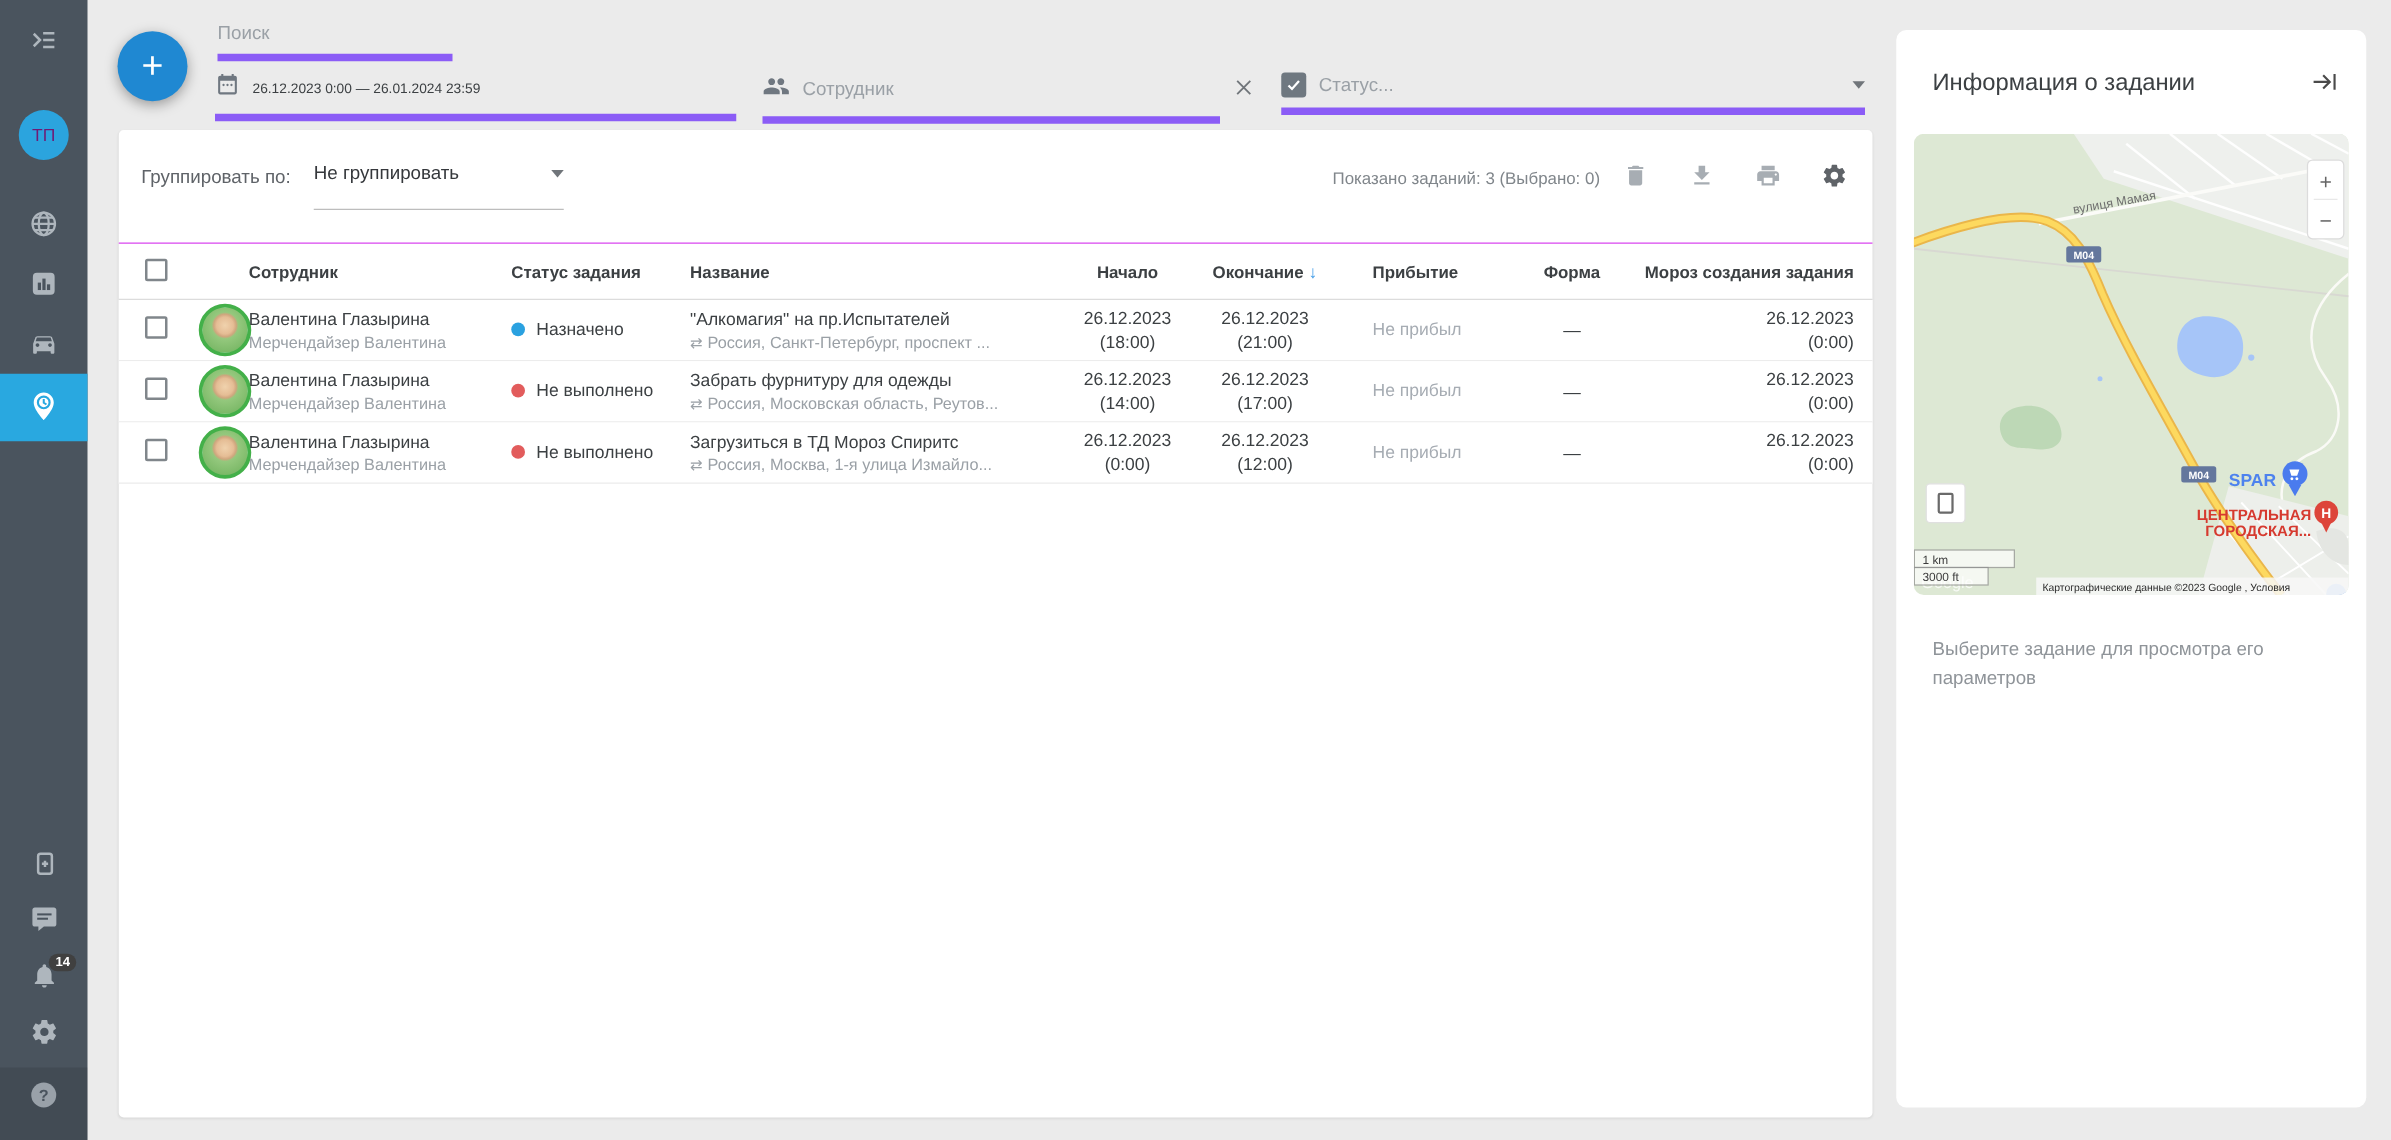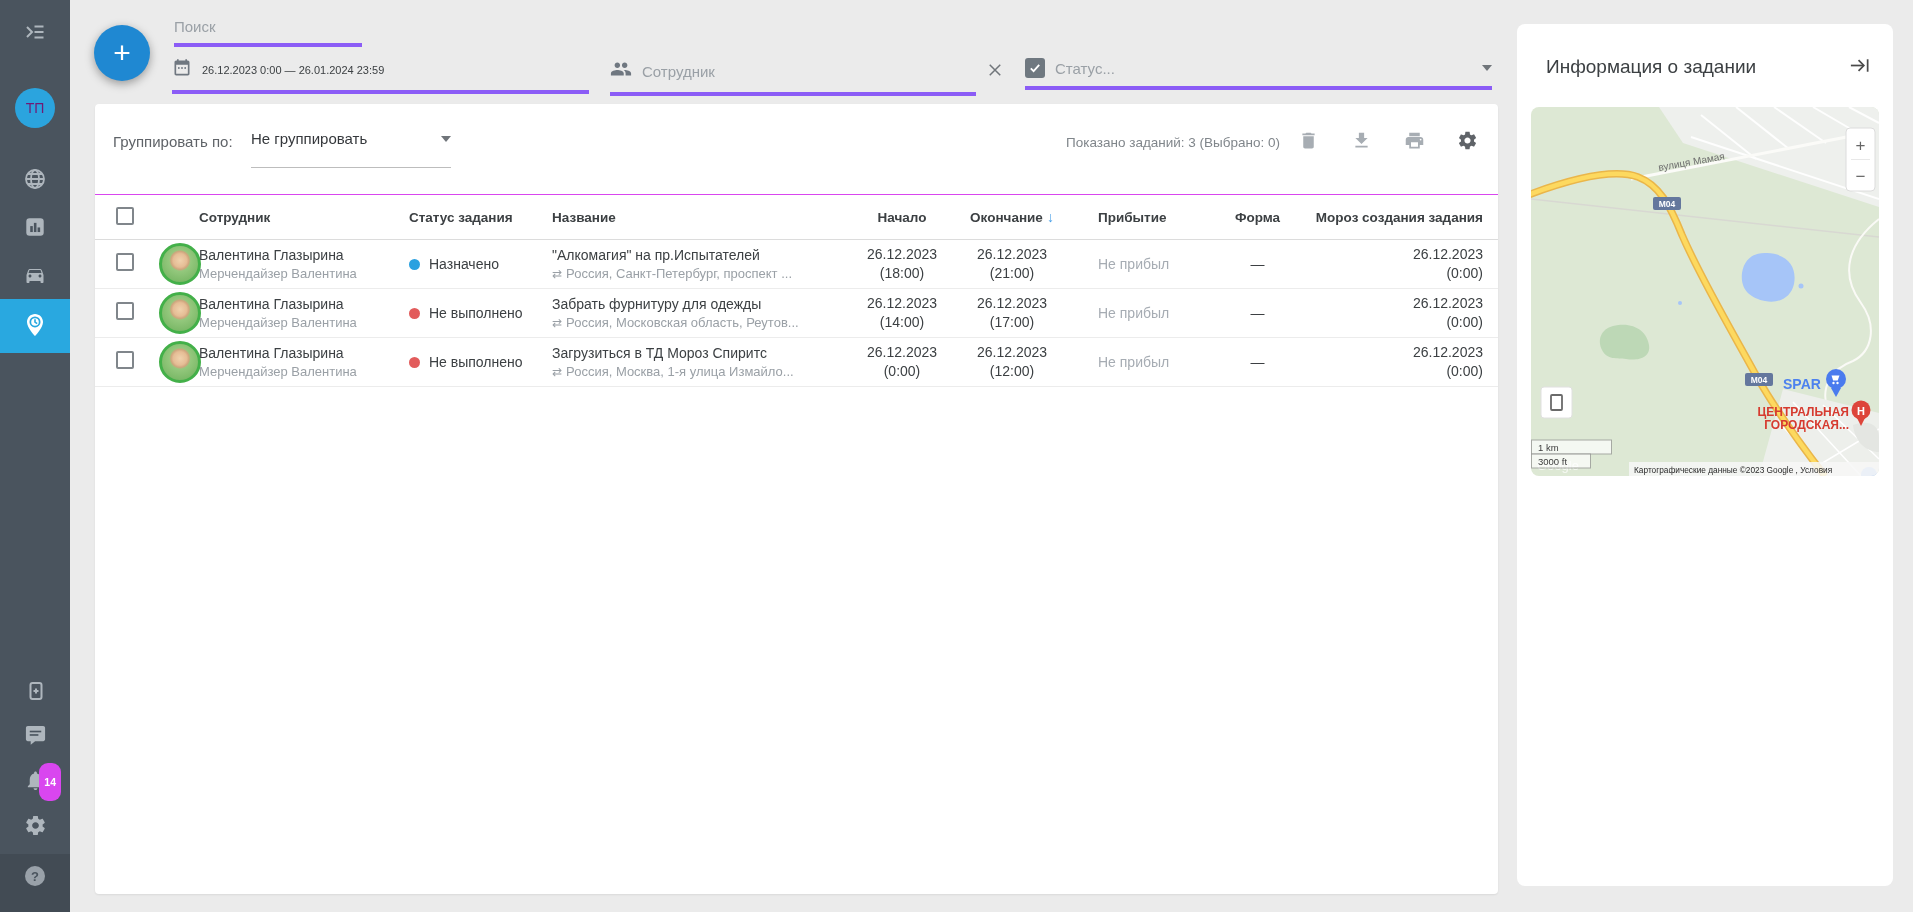--- a/index.html
+++ b/index.html
@@ -6,25 +6,25 @@
   html,body{width:1913px;height:912px}
   body{font-family:"Liberation Sans",sans-serif}
   .app{position:relative;width:1913px;height:912px;background:#ebebeb;overflow:hidden}
 
   
   .sidebar{position:absolute;left:0;top:0;width:70px;height:100%;background:#4a545e;z-index:6}
   .sb-item{position:absolute;left:0;width:70px;height:44px;display:flex;align-items:center;justify-content:center;background:none;border:none;cursor:pointer}
   .sb-avatar{position:absolute;left:15px;top:88px;width:40px;height:40px;border-radius:50%;background:#2ba4de;color:#701a75;font-size:14px;display:flex;align-items:center;justify-content:center;cursor:pointer}
   .sb-active{position:absolute;left:0;top:299px;width:70px;height:54px;background:#29a8e0;display:flex;align-items:center;justify-content:center;cursor:pointer;border:none}
   .sb-footer{position:absolute;bottom:0;left:0;width:70px;height:58px;background:rgba(0,0,0,.10)}
-  .badge{position:absolute;top:3px;right:9px;background:#d946ef;color:#fff;font-size:10.5px;font-weight:bold;border-radius:9px;padding:13px 5px;line-height:12px}
+  .badge{position:absolute;top:3px;right:9px;background:#404040;color:#fff;font-size:10.5px;font-weight:bold;border-radius:9px;padding:1px 5px;line-height:12px}
 
   
   .fab{position:absolute;left:94px;top:25px;width:56px;height:56px;border-radius:50%;background:#1f88d2;color:#fff;font-size:30px;border:none;box-shadow:0 3px 10px rgba(0,0,0,.35);cursor:pointer;display:flex;align-items:center;justify-content:center;z-index:4}
-  .field{position:absolute;display:flex;align-items:center;gap:10px;border-bottom:4px solid #8b5cf6;padding-bottom:8px;cursor:text}
+  .field{position:absolute;display:flex;align-items:center;gap:10px;border-bottom:6px solid #8b5cf6;padding-bottom:8px;cursor:text}
   .f-search{left:174px;top:18px;width:188px}
   .f-date{left:172px;top:58px;width:417px}
   .f-emp{left:610px;top:58px;width:366px}
   .f-status{left:1025px;top:58px;width:467px;cursor:pointer}
   .ph{color:#9aa0a6;font-size:15px}
   .val{color:#3c4043;font-size:11px;white-space:nowrap}
   .clear-x{position:absolute;left:982px;top:58px;width:26px;height:26px;background:none;border:none;cursor:pointer}
   .dd-arrow{width:0;height:0;border-left:5px solid transparent;border-right:5px solid transparent;border-top:6px solid #70757a;margin-left:auto}
   .cbx{width:20px;height:20px;background:#6f7880;border-radius:3px;display:flex;align-items:center;justify-content:center;flex:none}
 
@@ -429,15 +429,16 @@
           <text x="7" y="344" font-size="9.5" fill="#3c3c3c">1 km</text>
           <rect x="0.5" y="347" width="59" height="14" fill="#ffffff" opacity="0.7" stroke="#8f8f8f"></rect>
           <text x="7" y="358" font-size="9.5" fill="#3c3c3c">3000 ft</text>
         </g>
         <circle cx="338" cy="368" r="8" fill="#a6c5f8"></circle>
         <rect x="98" y="355" width="250" height="14" fill="#f7f7f7" opacity="0.85"></rect>
         <text x="103" y="365.5" font-size="8.3" fill="#2b2b2b">Картографические данные ©2023 Google , Условия</text>
       </svg>
     </div>
 
+    <p class="empty">Выберите задание для просмотра его параметров</p>
   </section>
 
 </div>
 
 </body></html>

